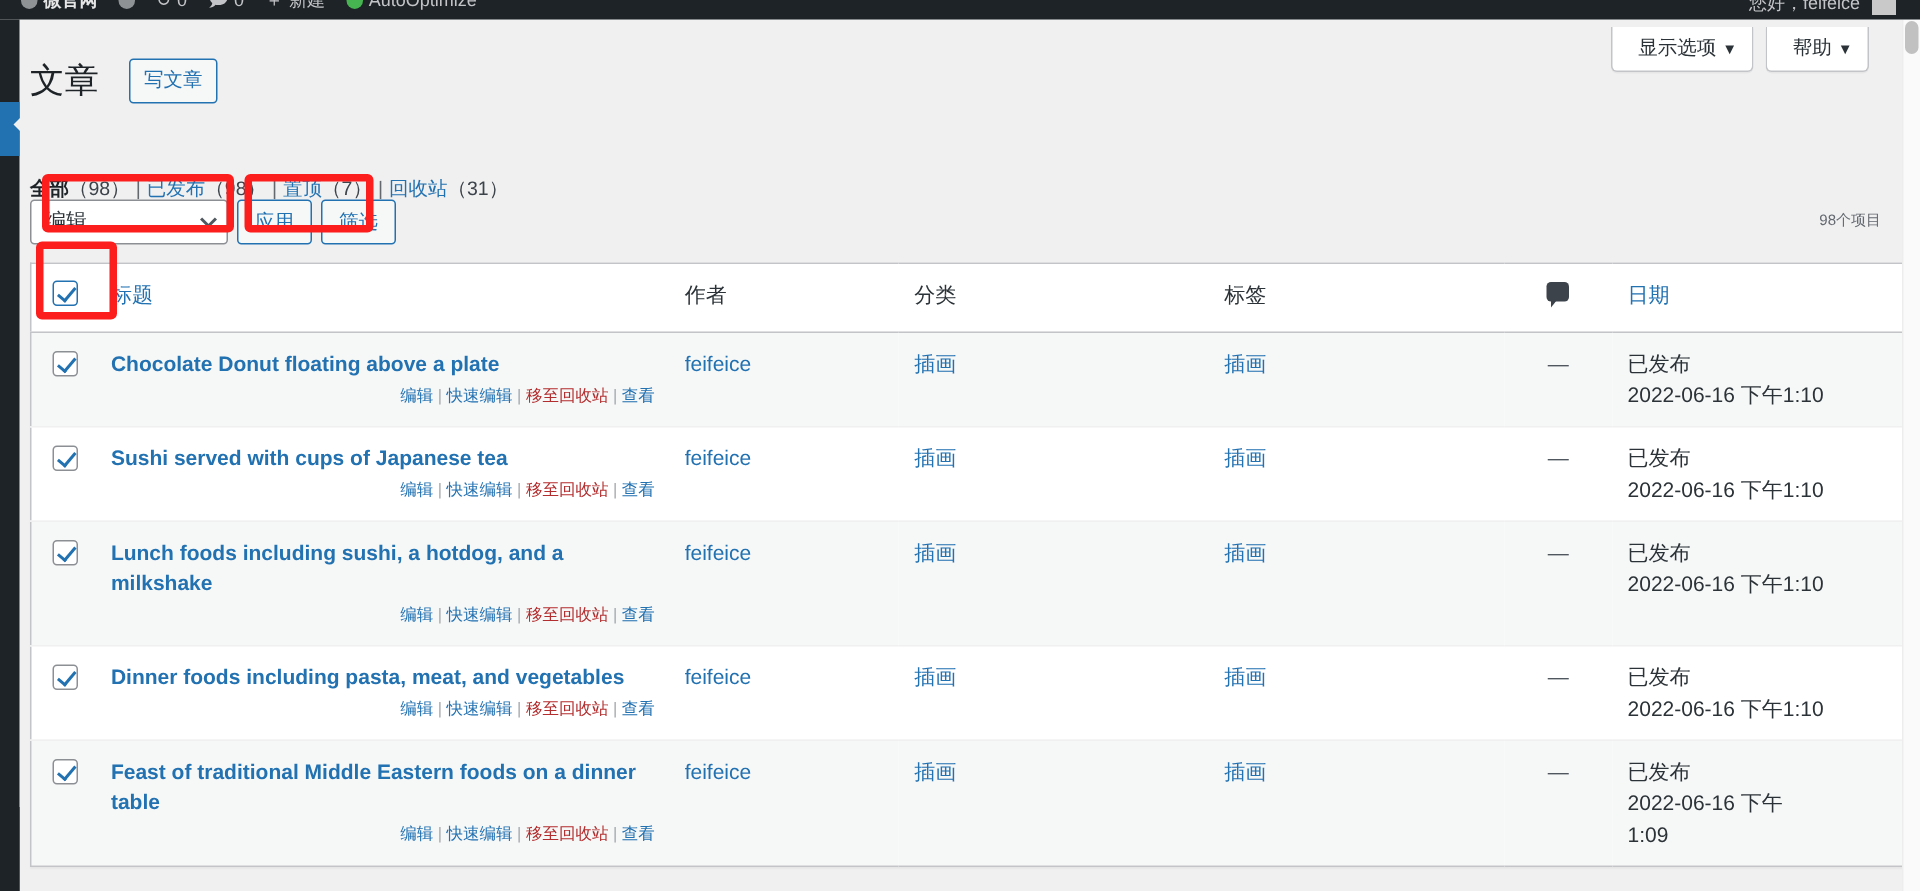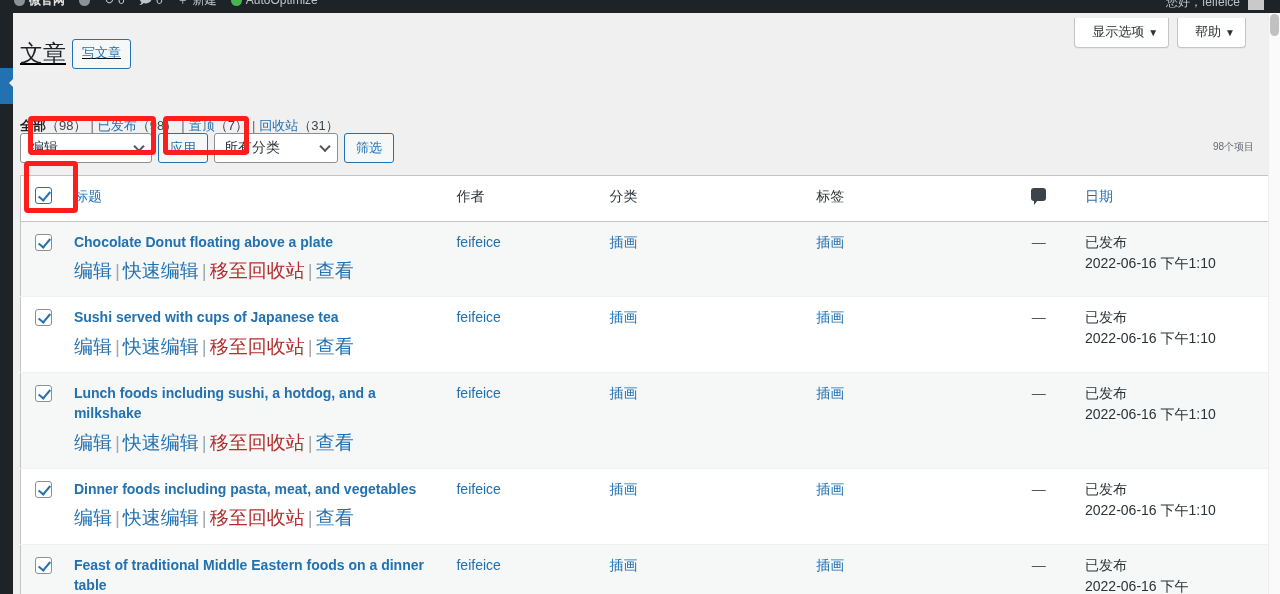--- a/index.html
+++ b/index.html
@@ -59,21 +59,21 @@
   .meta-btn {
     background: #fff; border: 1px solid #c3c4c7; border-top: none;
     border-radius: 0 0 4px 4px;
     color: #2c3338; font-size: 13px; padding: 6px 10px 7px 17px;
     line-height: 1.2; cursor: pointer; white-space: nowrap;
     box-shadow: 0 1px 0 rgba(0,0,0,.04);
   }
   .meta-btn .caret { font-size: 10px; margin-left: 4px; }
 
   
-  .page-title-row { position: absolute; left: 7px; top: 26px; display: flex; align-items: flex-end; gap: 6px; text-decoration: underline; }
+  .page-title-row { position: absolute; left: 7px; top: 26px; display: flex; align-items: flex-end; gap: 20px; }
   .page-title { font-size: 23px; font-weight: 400; color: #1d2327; line-height: 1.3; }
   .page-title-action {
     font-size: 13px; color: #2271b1; background: #f6f7f7;
     border: 1px solid #2271b1; border-radius: 3px;
     padding: 3px 9px 4px 9px; cursor: pointer; line-height: 1.6;
     font-weight: 400;
   }
 
   
   .subsubsub { position: absolute; left: 7px; top: 88px; font-size: 13px; color: #3c434a; white-space: nowrap; margin-top: 16px; }
@@ -162,21 +162,21 @@
     width: 5px; height: 10px;
     border-right: 2px solid #2271b1; border-bottom: 2px solid #2271b1;
     transform: rotate(40deg);
   }
   .cbx.head { border-color: #2271b1; border-width: 1px; }
 
   .row-title {
     font-size: 14px; font-weight: 700; color: #2271b1; text-decoration: none;
     cursor: pointer; display: block; line-height: 1.45;
   }
-  .row-actions { font-size: 19px; color: #a7aaad; margin-top: 4px; line-height: 1.6; white-space: nowrap; }
+  .row-actions { font-size: 11px; color: #a7aaad; margin-top: 4px; line-height: 1.6; white-space: nowrap; text-align: right; }
   .row-actions a { color: #2271b1; text-decoration: none; cursor: pointer; }
   .row-actions a.trash { color: #b32d2e; }
   .row-actions .divider { color: #a7aaad; margin: 0 3px; }
 
   .cell-link { color: #2271b1; text-decoration: none; cursor: pointer; font-size: 14px; }
   .cell-dash { color: #50575e; font-size: 14px; }
   .date-status { color: #2c3338; font-size: 14px; line-height: 1.5; }
   .date-value { color: #2c3338; font-size: 14px; line-height: 1.5; }
 
   .comment-bubble {
@@ -271,24 +271,20 @@
 
 
     <div class="tablenav">
       <div class="select-ctl bulk-select">
         <span>编辑</span>
         <span class="sel-caret"></span>
       </div>
       <div class="apply-btn">
         <span>应用</span>
       </div>
-      <div class="select-ctl cat-select">
-        <span>所有分类</span>
-        <span class="sel-caret"></span>
-      </div>
       <div class="filter-btn">
         <span>筛选</span>
       </div>
     </div>
 
     <div class="displaying-num">98个项目</div>
 
     <table class="wp-table">
       <thead>
         <tr>

